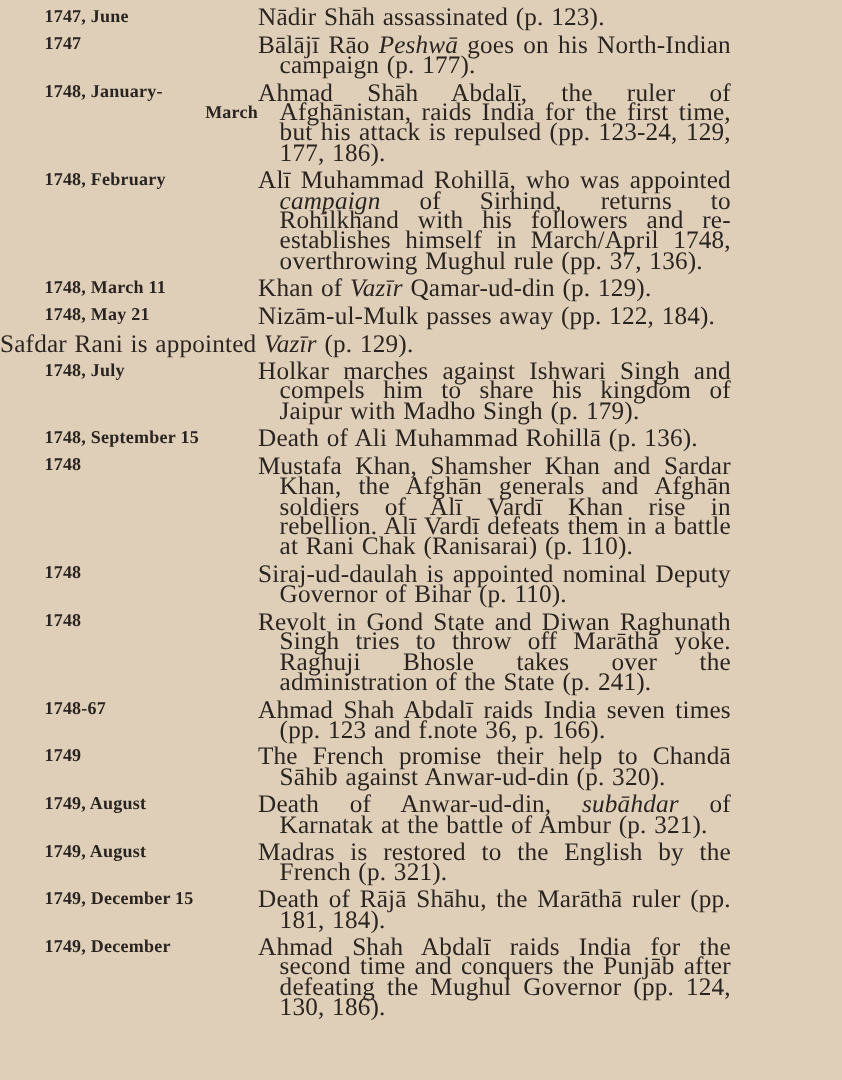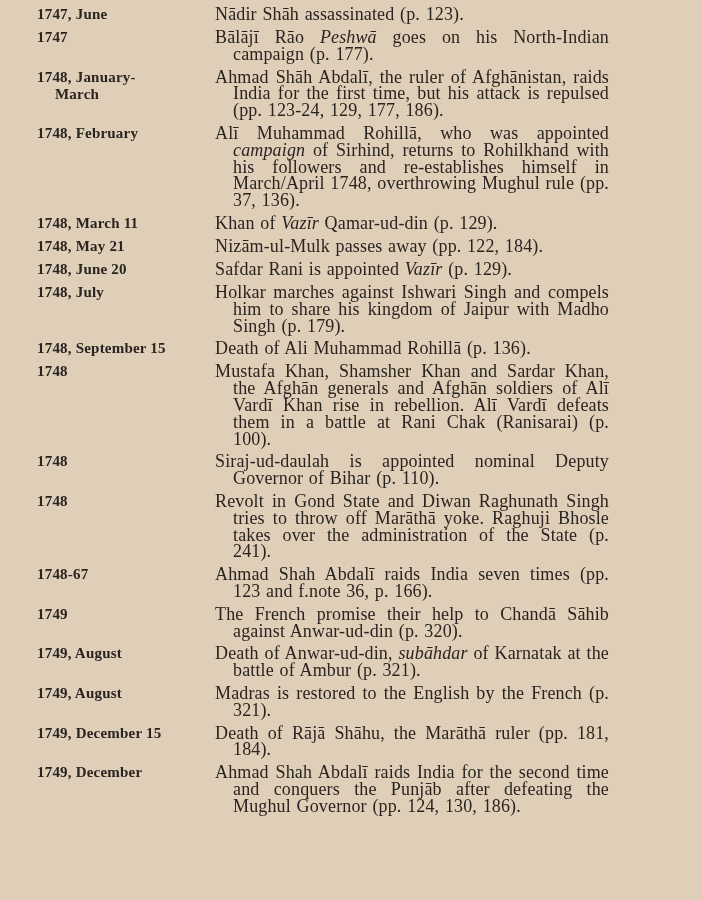--- a/index.html
+++ b/index.html
@@ -10,24 +10,24 @@
     color: #2a2420;
   }
   .page { position: relative; width: 702px; height: 900px; padding-top: 6px; box-sizing: border-box; }
   .entry { display: flex; margin-bottom: 6px; }
   .date {
     width: 178px; padding-left: 37px; flex: none;
     font-size: 15px; line-height: 17px; font-weight: bold;
     font-family: "Liberation Serif", "DejaVu Serif", serif;
     letter-spacing: 0.2px;
   }
-  .date .cont { display: block; padding-left: 18px; }
+  .date .cont { display: block; padding-left: 18px; text-align: right; }
   .text {
     width: 376px; flex: none;
-    font-size: 18px; line-height: 16.8px;
+    font-size: 21px; line-height: 16.8px;
     font-family: "Liberation Serif", "DejaVu Serif", serif;
     text-align: justify; text-align-last: left;
     padding-left: 18px; text-indent: -18px;
     letter-spacing: 0.15px;
     word-spacing: 1px;
   }
   .text i { font-style: italic; }
 </style>
 </head>
 <body>
@@ -51,34 +51,33 @@
     </div>
     <div class="entry">
       <div class="date"><span>1748, March 11</span></div>
       <div class="text"><span>Khan of </span><i>Vazīr</i><span> Qamar-ud-din (p. 129).</span></div>
     </div>
     <div class="entry">
       <div class="date"><span>1748, May 21</span></div>
       <div class="text"><span>Nizām-ul-Mulk passes away (pp. 122, 184).</span></div>
     </div>
     <div class="entry">
-      <div class="date"><span>1748, June 20</span></div>
       <div class="text"><span>Safdar Rani is appointed </span><i>Vazīr</i><span> (p. 129).</span></div>
     </div>
     <div class="entry">
       <div class="date"><span>1748, July</span></div>
       <div class="text"><span>Holkar marches against Ishwari Singh and compels him to share his kingdom of Jaipur with Madho Singh (p. 179).</span></div>
     </div>
     <div class="entry">
       <div class="date"><span>1748, September 15</span></div>
       <div class="text"><span>Death of Ali Muhammad Rohillā (p. 136).</span></div>
     </div>
     <div class="entry">
       <div class="date"><span>1748</span></div>
-      <div class="text"><span>Mustafa Khan, Shamsher Khan and Sardar Khan, the Afghān generals and Afghān soldiers of Alī Vardī Khan rise in rebellion. Alī Vardī defeats them in a battle at Rani Chak (Ranisarai) (p. 100).</span></div>
+      <div class="text"><span>Mustafa Khan, Shamsher Khan and Sardar Khan, the Afghān generals and Afghān soldiers of Alī Vardī Khan rise in rebellion. Alī Vardī defeats them in a battle at Rani Chak (Ranisarai) (p. 110).</span></div>
     </div>
     <div class="entry">
       <div class="date"><span>1748</span></div>
       <div class="text"><span>Siraj-ud-daulah is appointed nominal Deputy Governor of Bihar (p. 110).</span></div>
     </div>
     <div class="entry">
       <div class="date"><span>1748</span></div>
       <div class="text"><span>Revolt in Gond State and Diwan Raghunath Singh tries to throw off Marāthā yoke. Raghuji Bhosle takes over the administration of the State (p. 241).</span></div>
     </div>
     <div class="entry">

